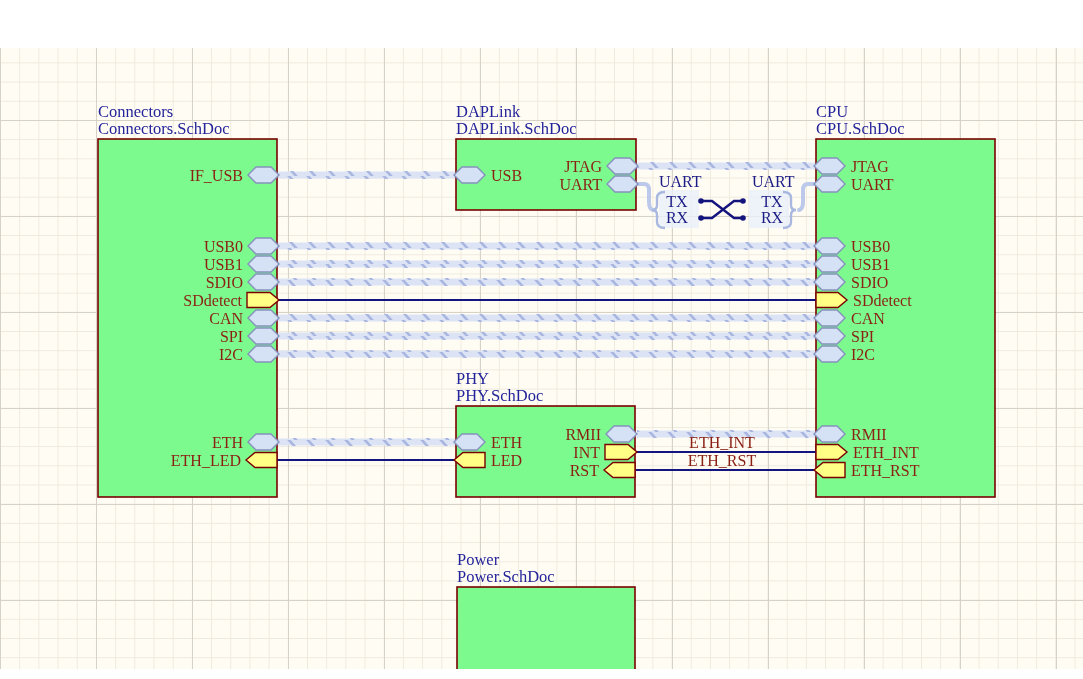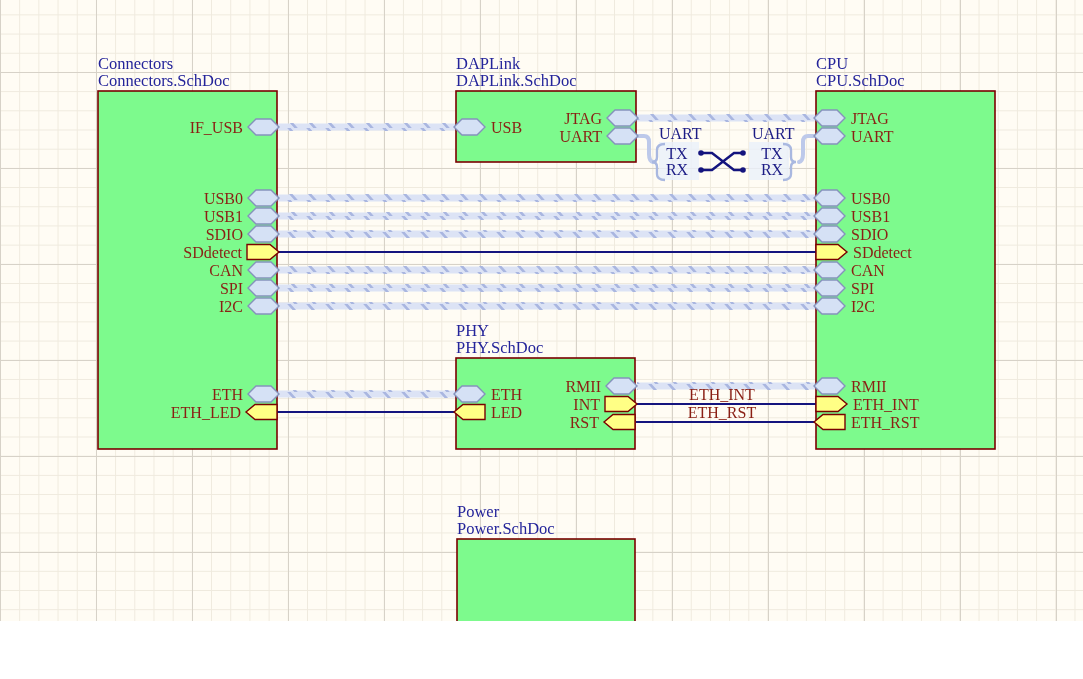--- a/index.html
+++ b/index.html
@@ -9,20 +9,21 @@
     overflow:hidden;
     background-color:#fffcf4;
     background-image:
       linear-gradient(to bottom,#d7d2c8 1px,transparent 1px),
       linear-gradient(to right,#d7d2c8 1px,transparent 1px),
       linear-gradient(to bottom,#efeade 1px,transparent 1px),
       linear-gradient(to right,#efeade 1px,transparent 1px);
     background-size:96px 96px,96px 96px,19.2px 19.2px,19.2px 19.2px;
     background-position:0 72px,0 0,0 14.4px,0 0;
     font-family:"Liberation Serif",serif;
+    margin-top:48px;
   }
   svg{position:absolute;left:0;top:0;}
   text{font-family:"Liberation Serif",serif;}
   .t-title{fill:#24249a;font-size:16.5px;}
   .t-port{fill:#8a1f14;font-size:16px;}
   .t-net{fill:#8a1f14;font-size:16px;}
   .t-harn{fill:#1c1c85;font-size:16px;}
 </style>
 </head>
 <body>

